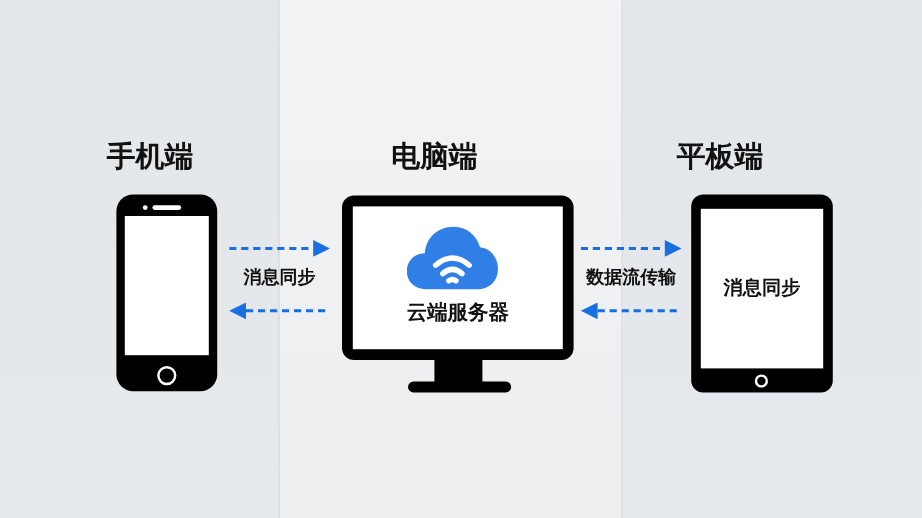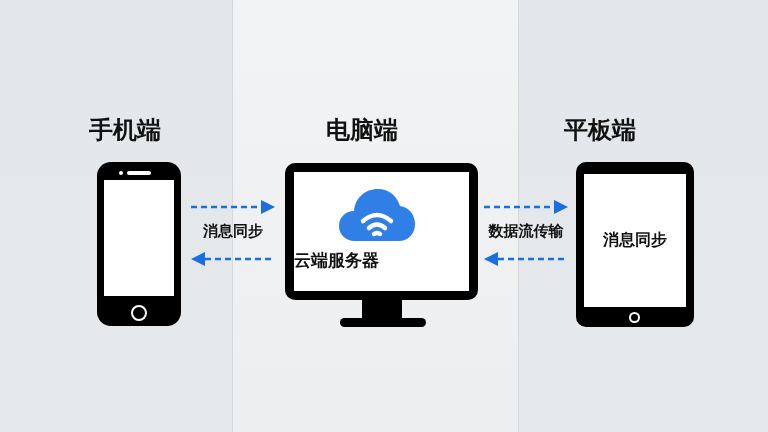--- a/index.html
+++ b/index.html
@@ -44,21 +44,21 @@
     .monitor-screen {
       position: absolute; left: 9px; top: 9px; width: 175px; height: 119px;
       background: #fff;
     }
     .monitor-neck { position: absolute; left: 362px; top: 300px; width: 40px; height: 20px; background: #000; }
     .monitor-base { position: absolute; left: 340px; top: 318px; width: 86px; height: 9px; background: #000; border-radius: 5px; }
 
     .cloud { position: absolute; left: 339px; top: 187px; width: 76px; height: 56px; }
     .server-label {
       position: absolute; left: 294px; top: 249px; width: 175px;
-      font-size: 17px; font-weight: bold; color: #111; text-align: left;
+      font-size: 17px; font-weight: bold; color: #111; text-align: center;
     }
 
     
     .tablet {
       position: absolute; left: 576px; top: 162px; width: 118px; height: 165px;
       background: #000; border-radius: 10px;
     }
     .tablet-screen {
       position: absolute; left: 8px; top: 12px; width: 102px; height: 133px;
       background: #fff;

